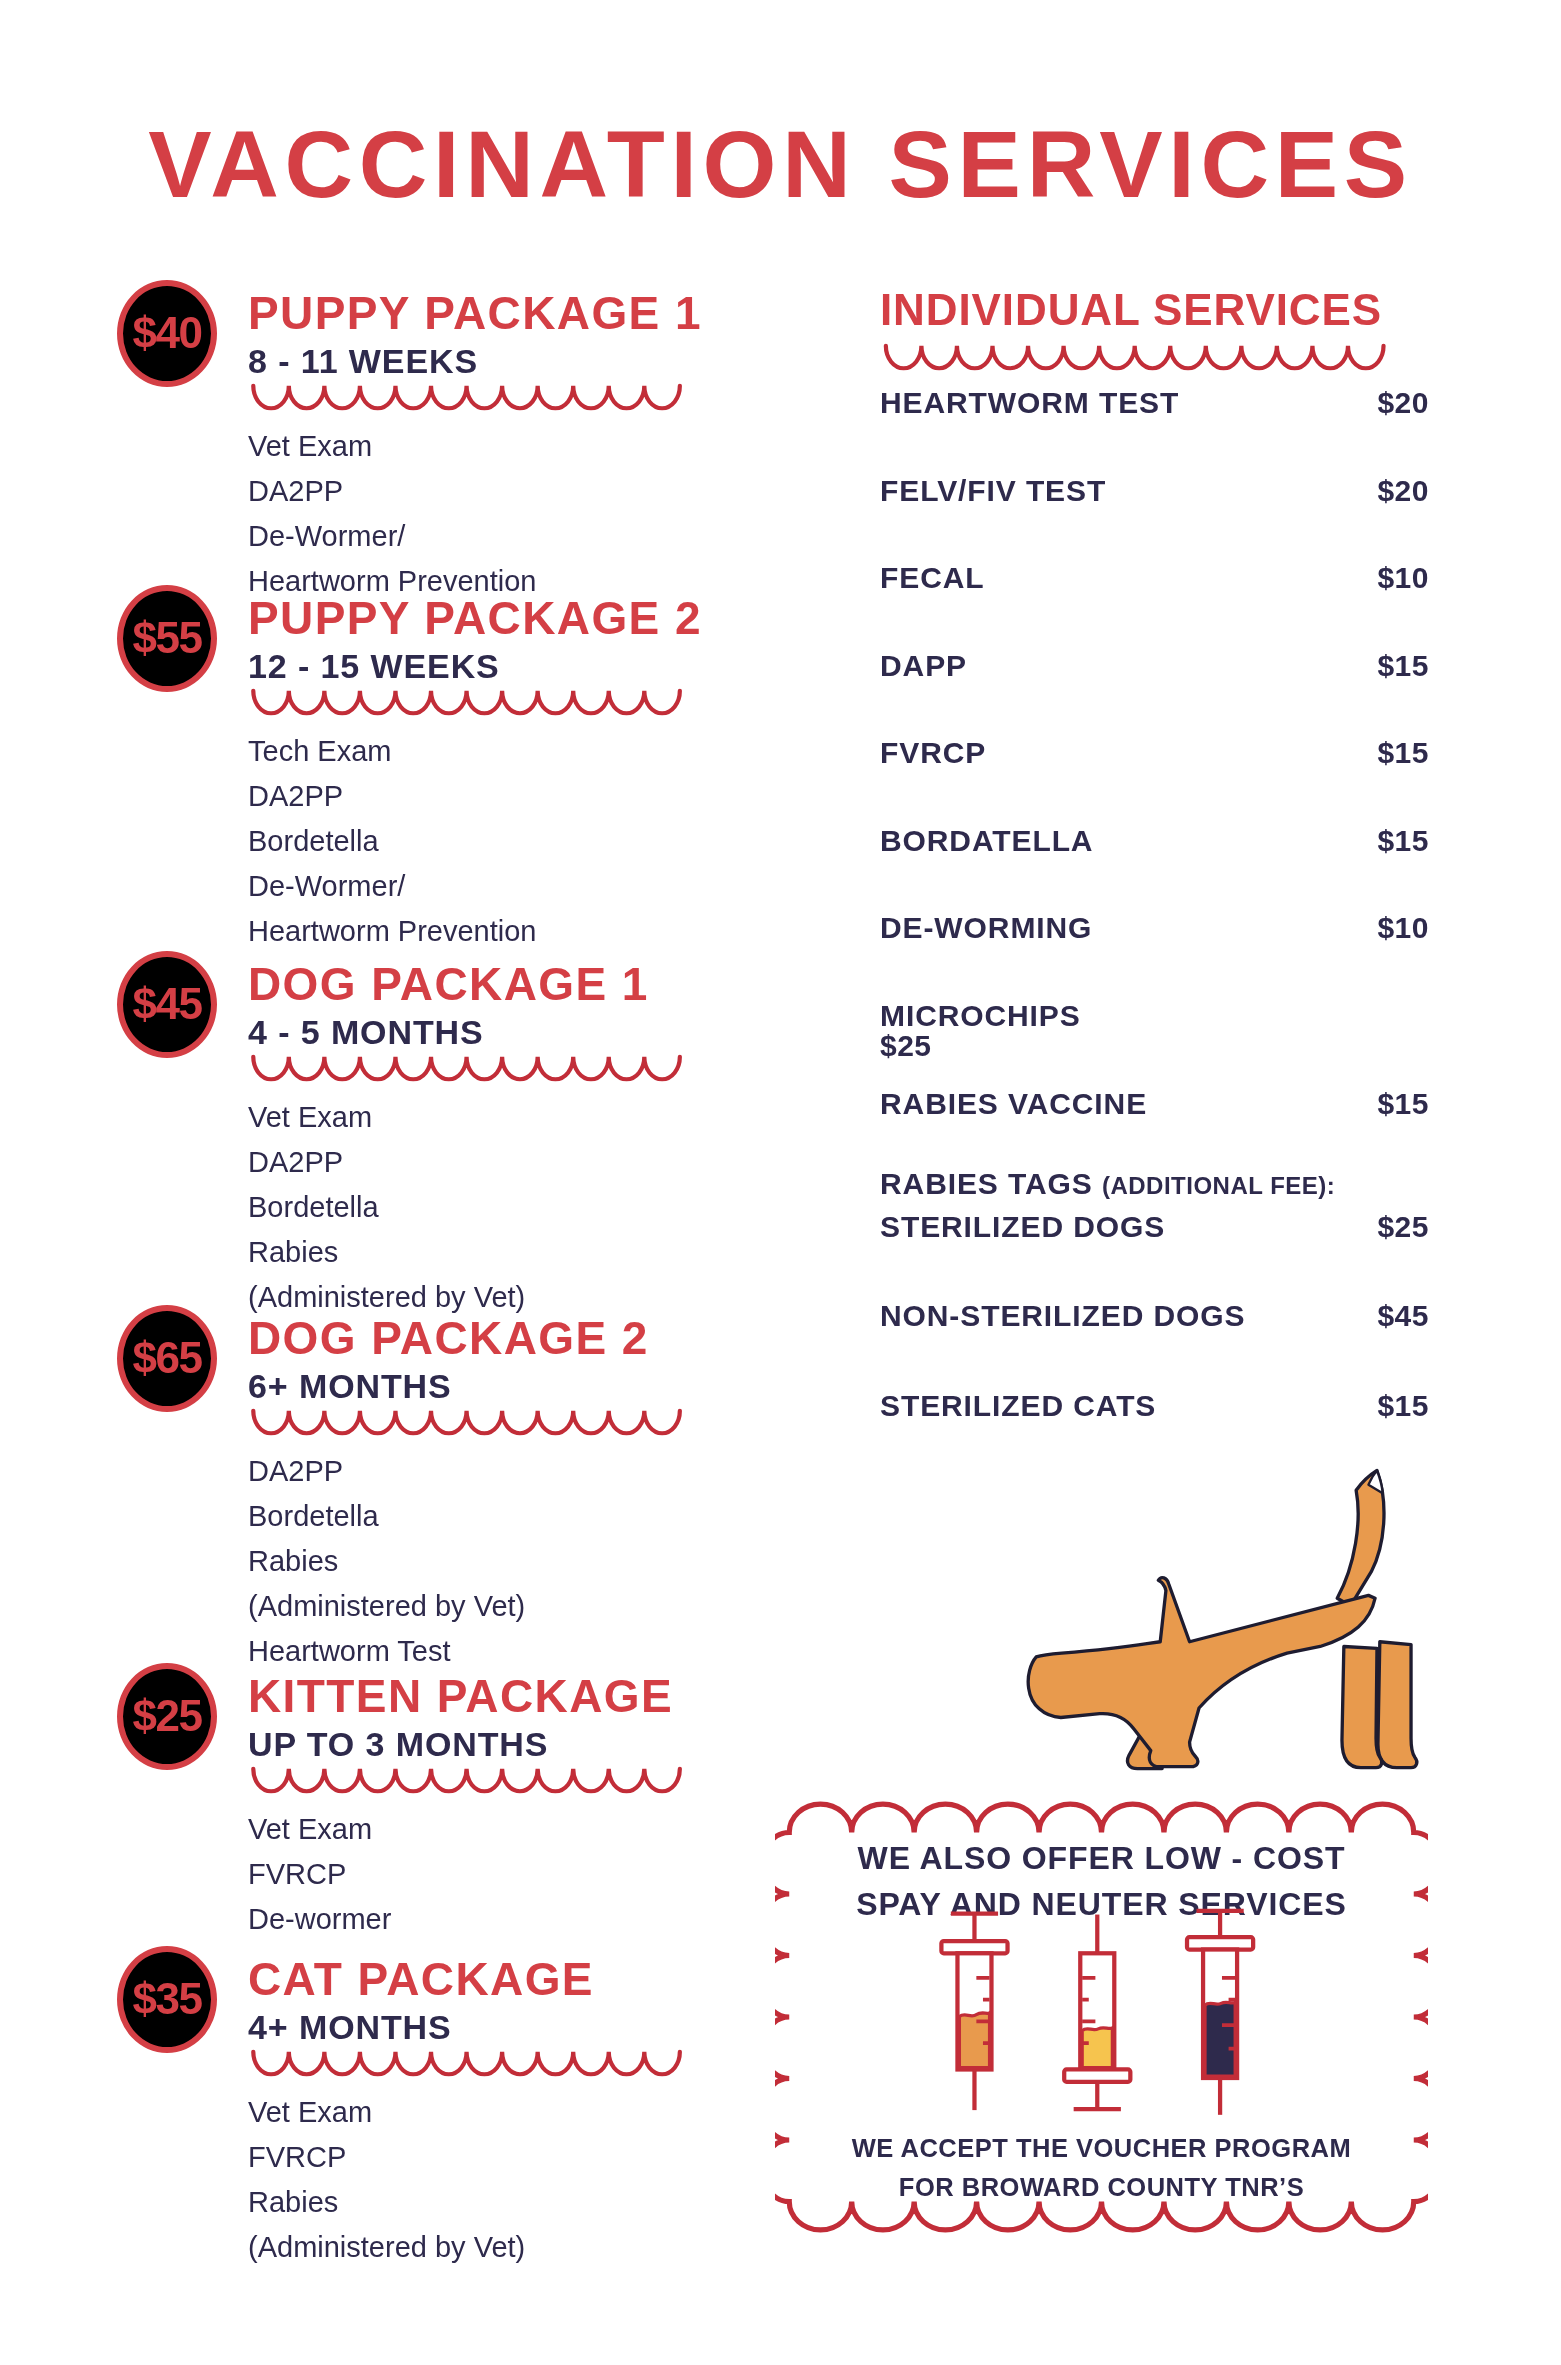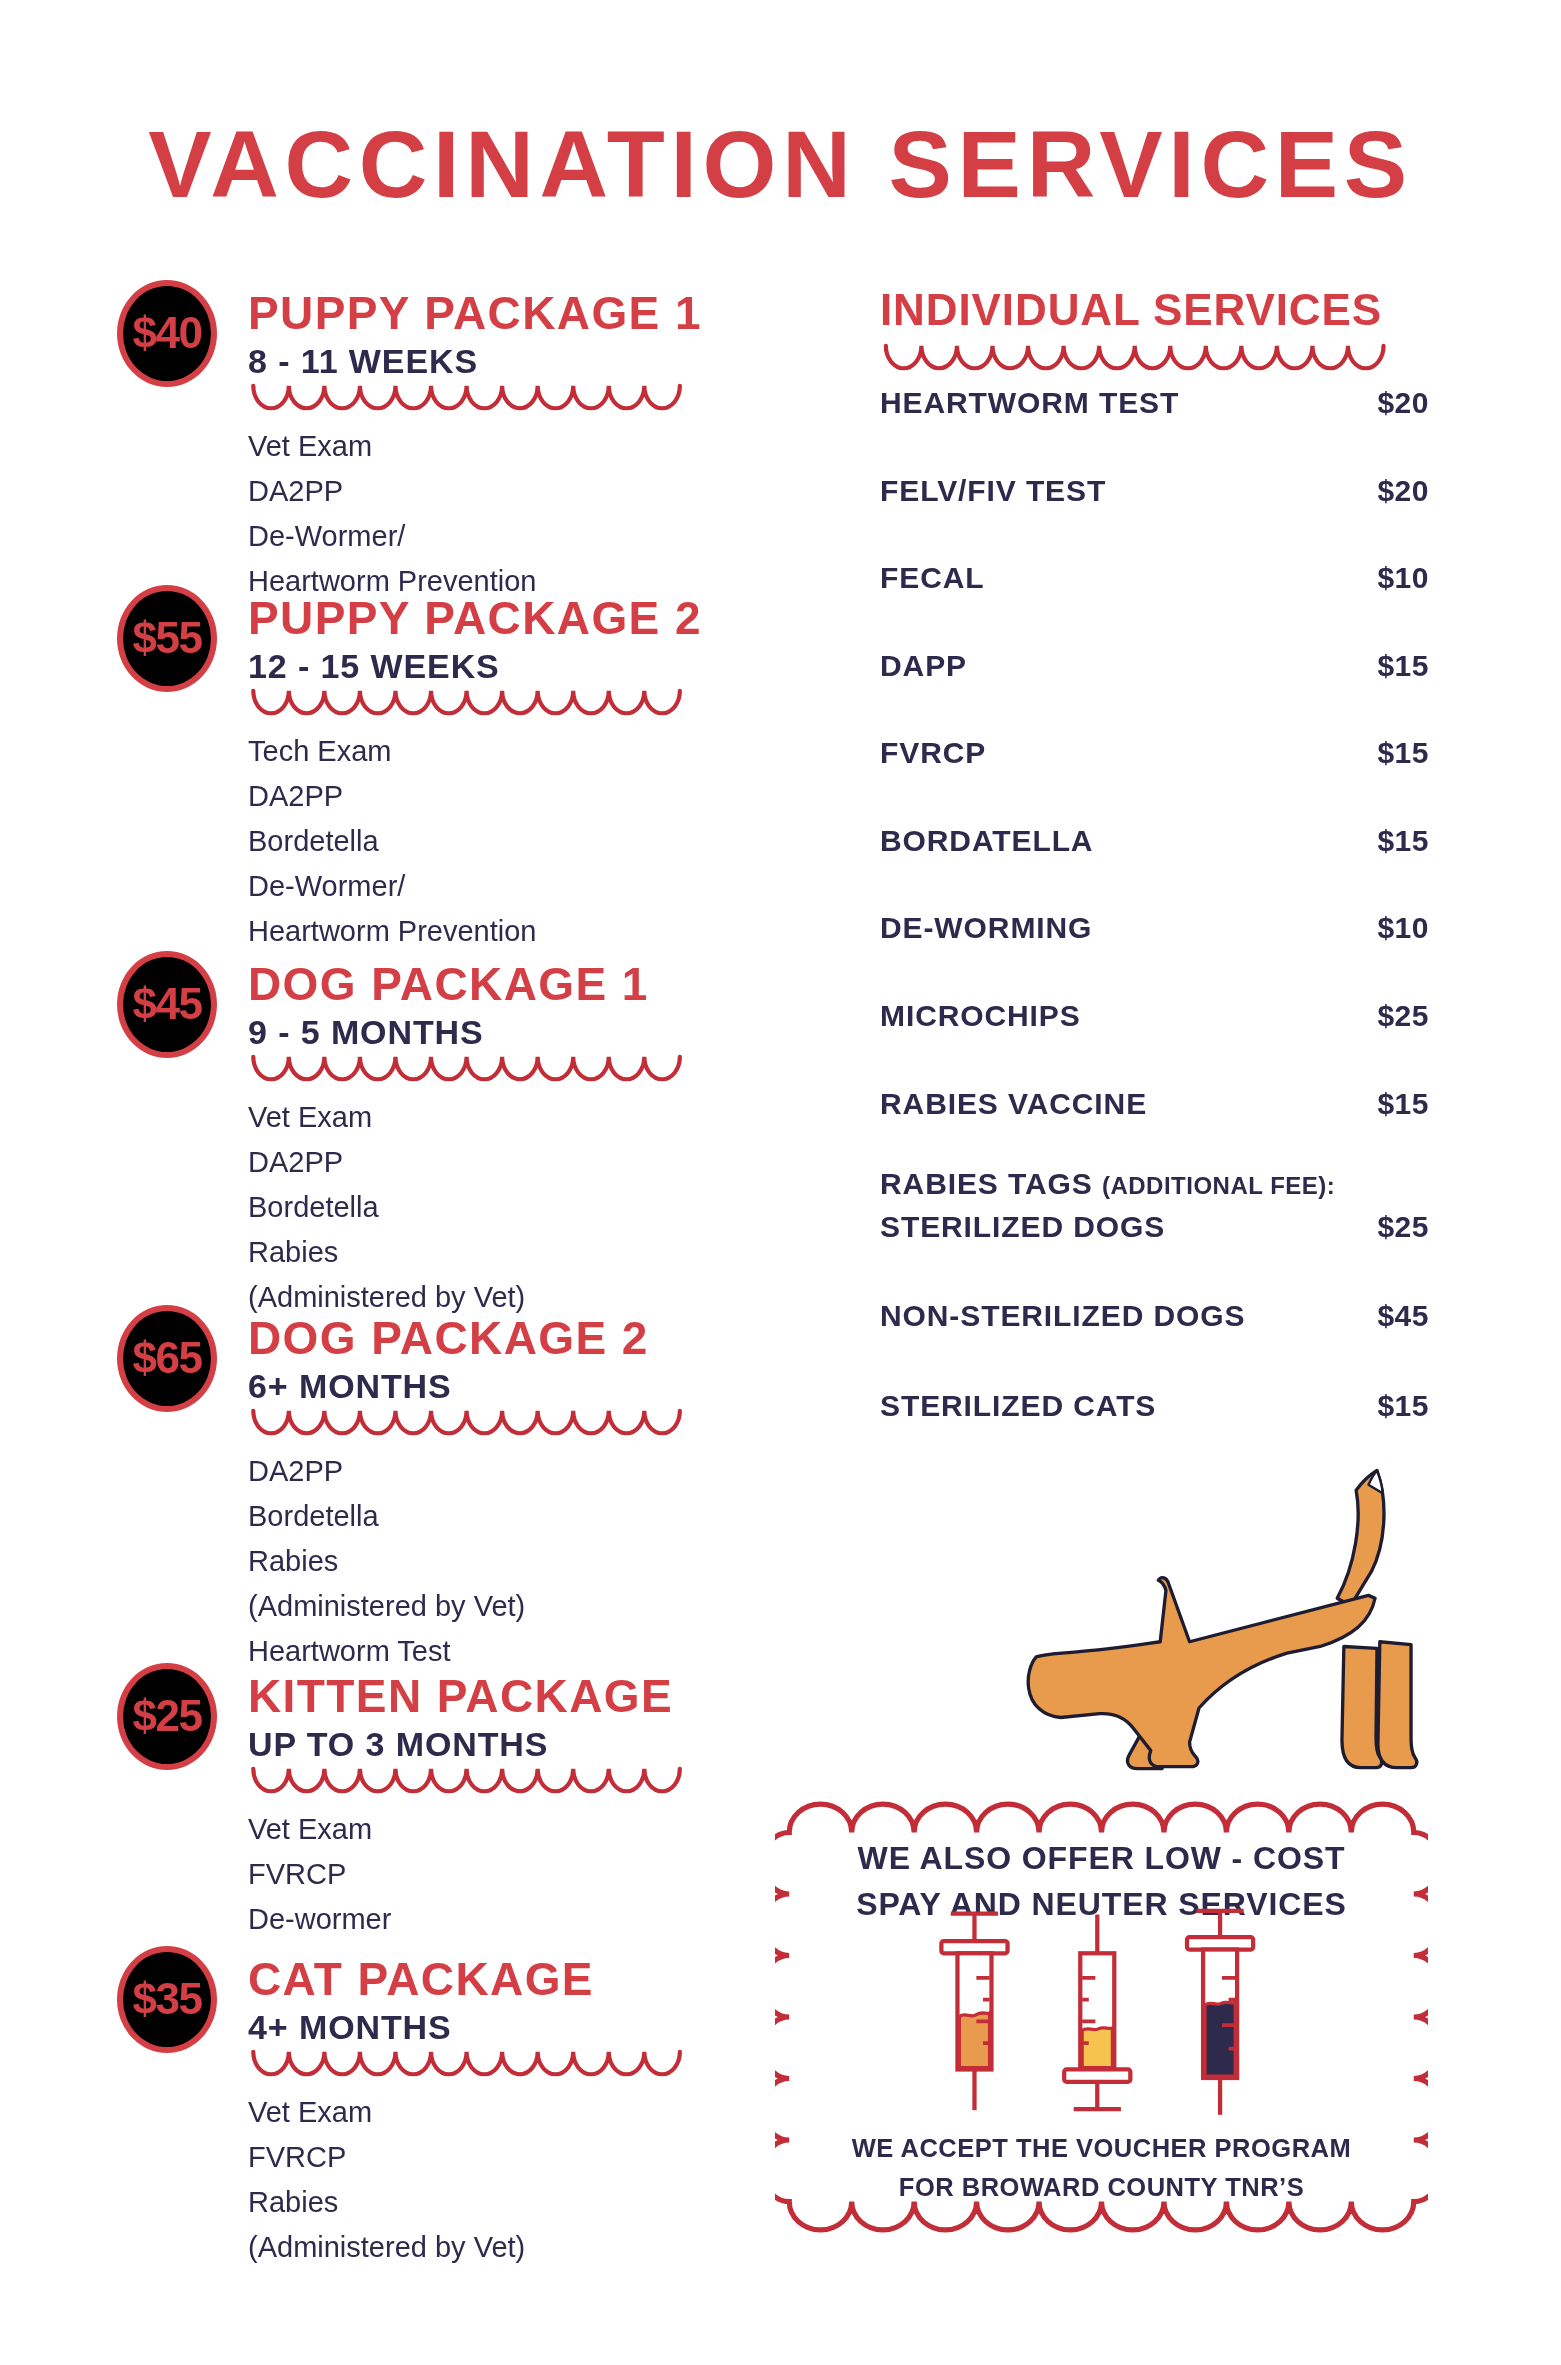--- a/index.html
+++ b/index.html
@@ -99,21 +99,21 @@
             <li class="pkg-item">Heartworm Prevention</li>
           </ul>
         </div>
       </section>
       <section class="pkg" style="top: 961px;">
         <div class="badge">
           <span class="badge-text">$45</span>
         </div>
         <div class="pkg-body">
           <h2 class="pkg-name">DOG PACKAGE 1</h2>
-          <div class="pkg-age">9 - 5 MONTHS</div>
+          <div class="pkg-age">4 - 5 MONTHS</div>
           <div class="wave-wrap"><svg width="468" height="29" viewBox="0 0 990 62">
               <path class="wave-path" d="M6,6 a38,48 0 0 0 76,0 a38,48 0 0 0 76,0 a38,48 0 0 0 76,0 a38,48 0 0 0 76,0 a38,48 0 0 0 76,0 a38,48 0 0 0 76,0 a38,48 0 0 0 76,0 a38,48 0 0 0 76,0 a38,48 0 0 0 76,0 a38,48 0 0 0 76,0 a38,48 0 0 0 76,0 a38,48 0 0 0 76,0"></path>
             </svg></div>
           <ul class="pkg-items">
             <li class="pkg-item">Vet Exam</li>
             <li class="pkg-item">DA2PP</li>
             <li class="pkg-item">Bordetella</li>
             <li class="pkg-item">Rabies</li>
             <li class="pkg-item">(Administered by Vet)</li>
           </ul>
@@ -202,21 +202,21 @@
           <span class="svc-price">$15</span>
         </div>
         <div class="svc-row" style="top: 538px;">
           <span class="svc-name">BORDATELLA</span>
           <span class="svc-price">$15</span>
         </div>
         <div class="svc-row" style="top: 625px;">
           <span class="svc-name">DE-WORMING</span>
           <span class="svc-price">$10</span>
         </div>
-        <div class="svc-row" style="top: 713px;">
+        <div class="svc-row" style="top: 713px; flex-direction: column;">
           <span class="svc-name">MICROCHIPS</span>
           <span class="svc-price">$25</span>
         </div>
         <div class="svc-row" style="top: 801px;">
           <span class="svc-name">RABIES VACCINE</span>
           <span class="svc-price">$15</span>
         </div>
       </div>
     <div class="svc-row" style="top:881px">
       <span class="svc-name"><span>RABIES TAGS</span> <span class="tags-note">(ADDITIONAL FEE):</span></span>

